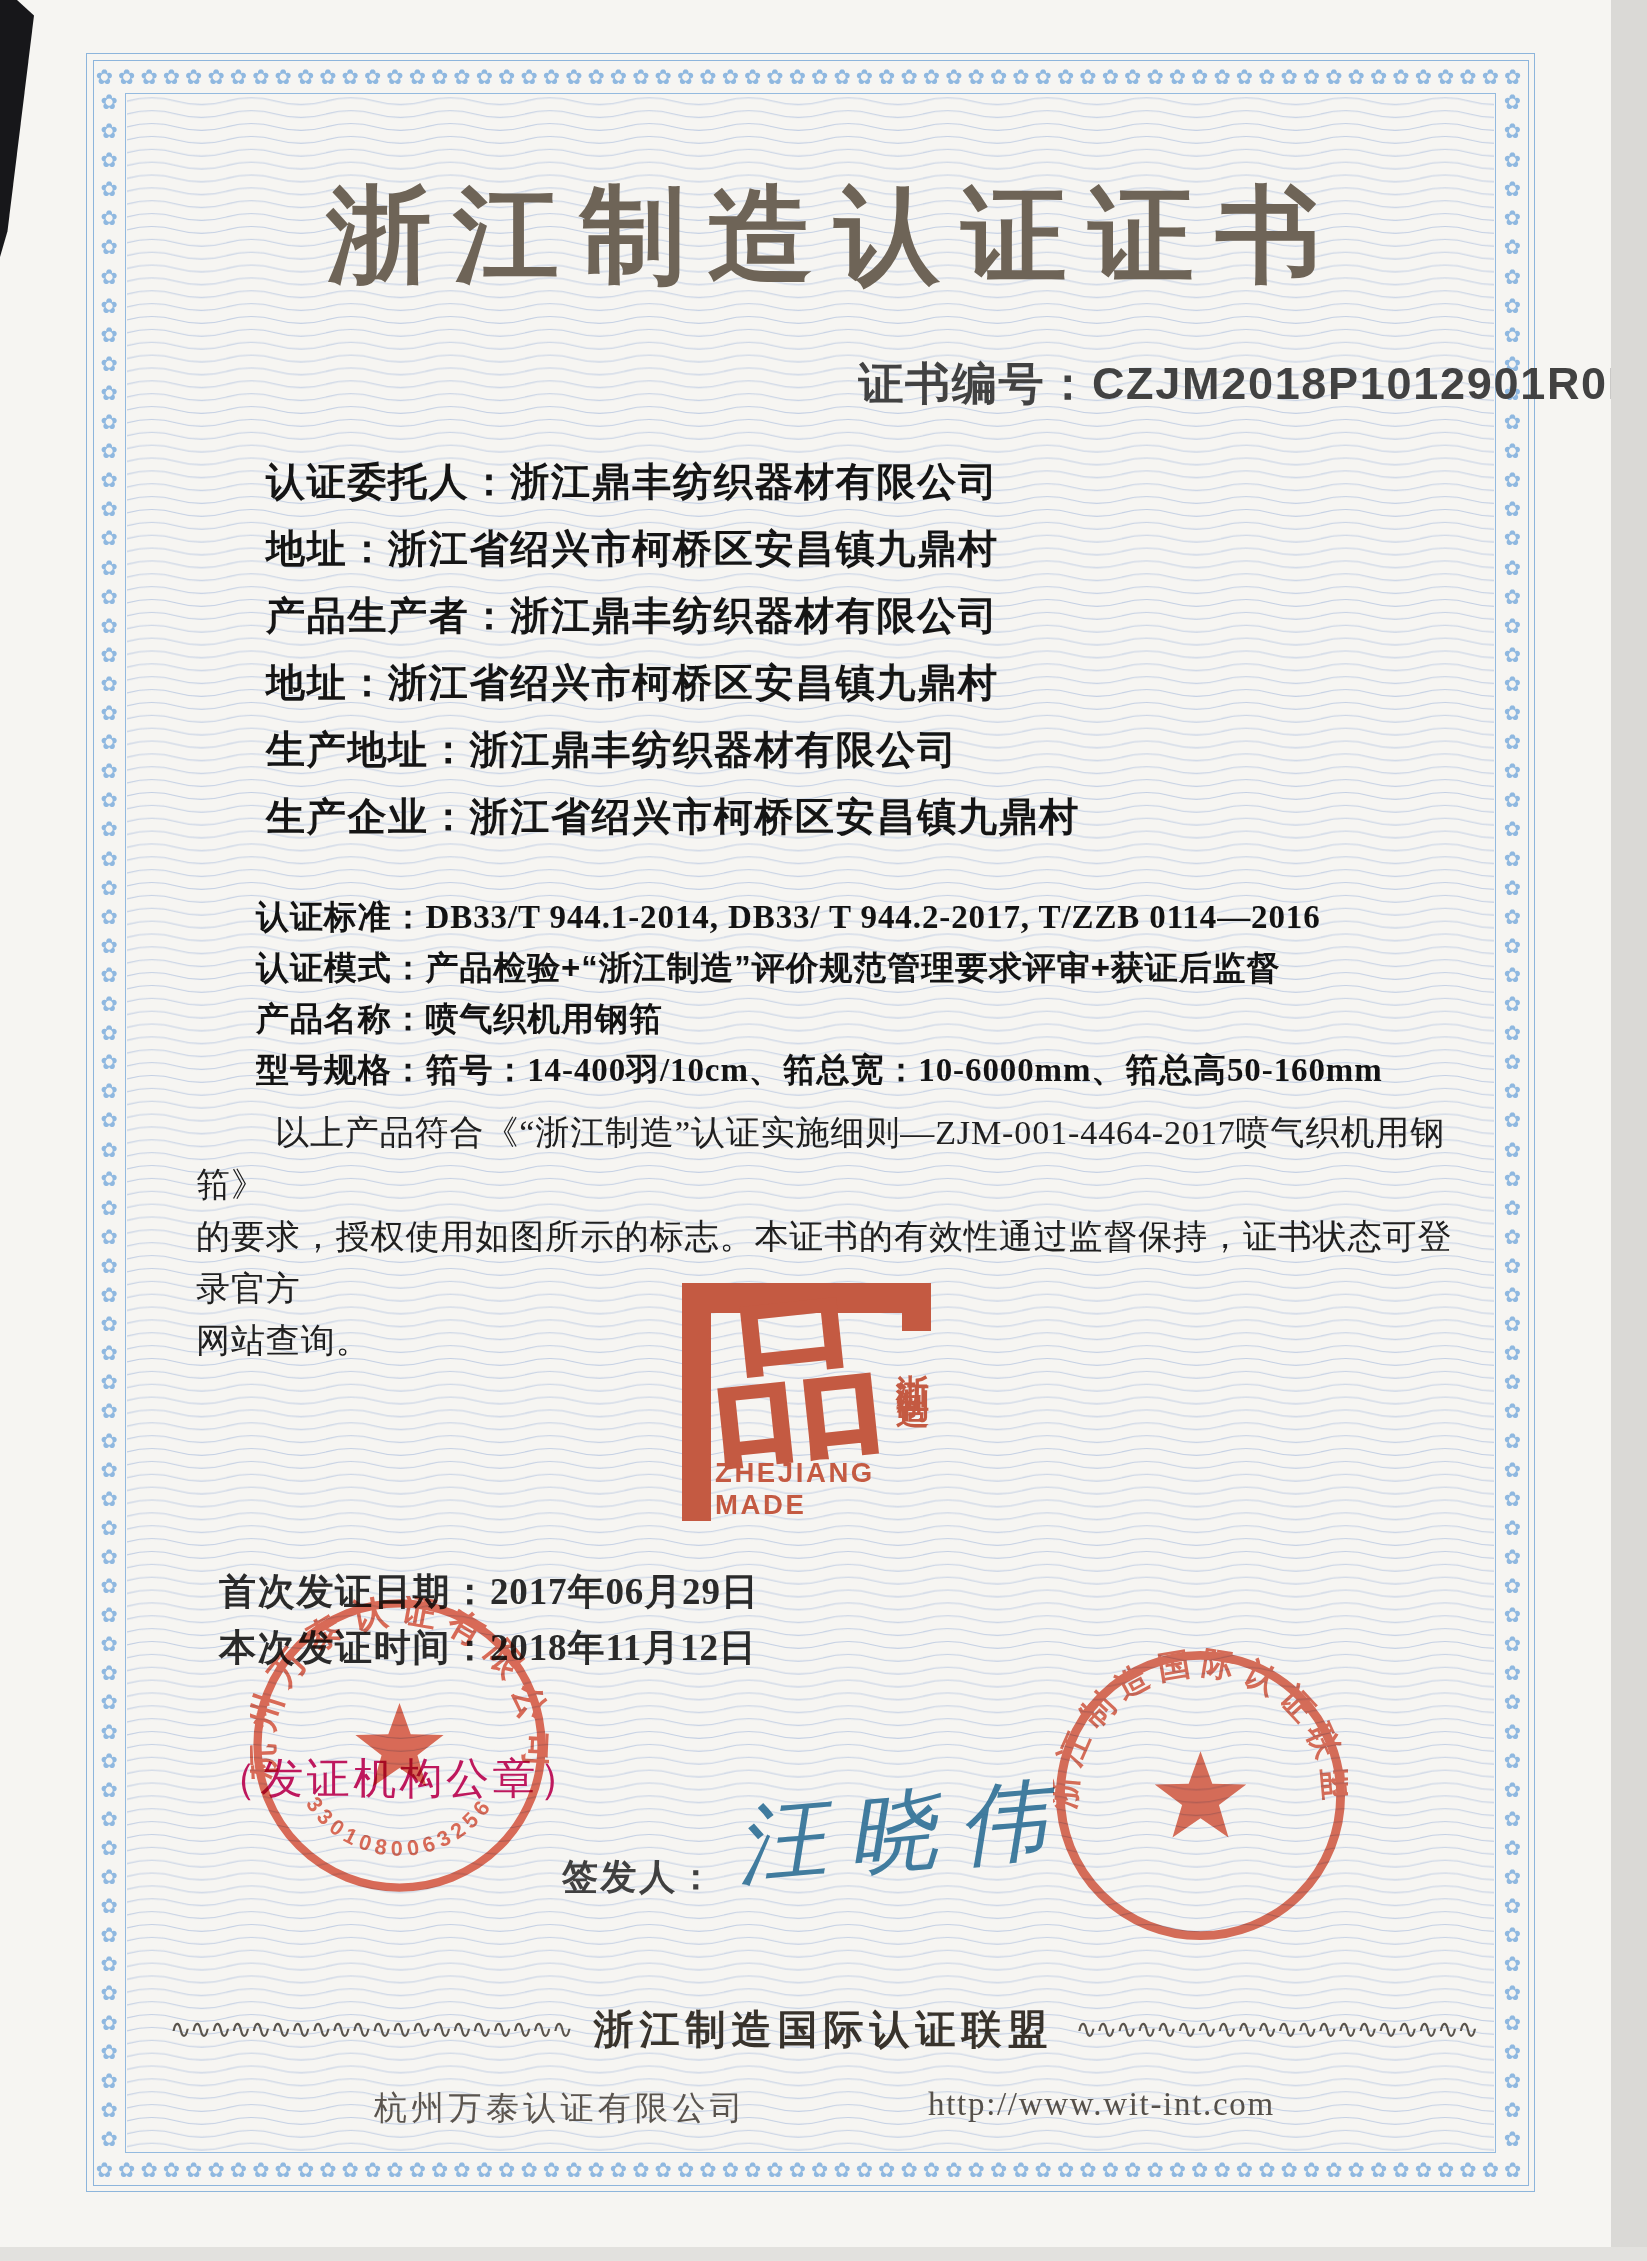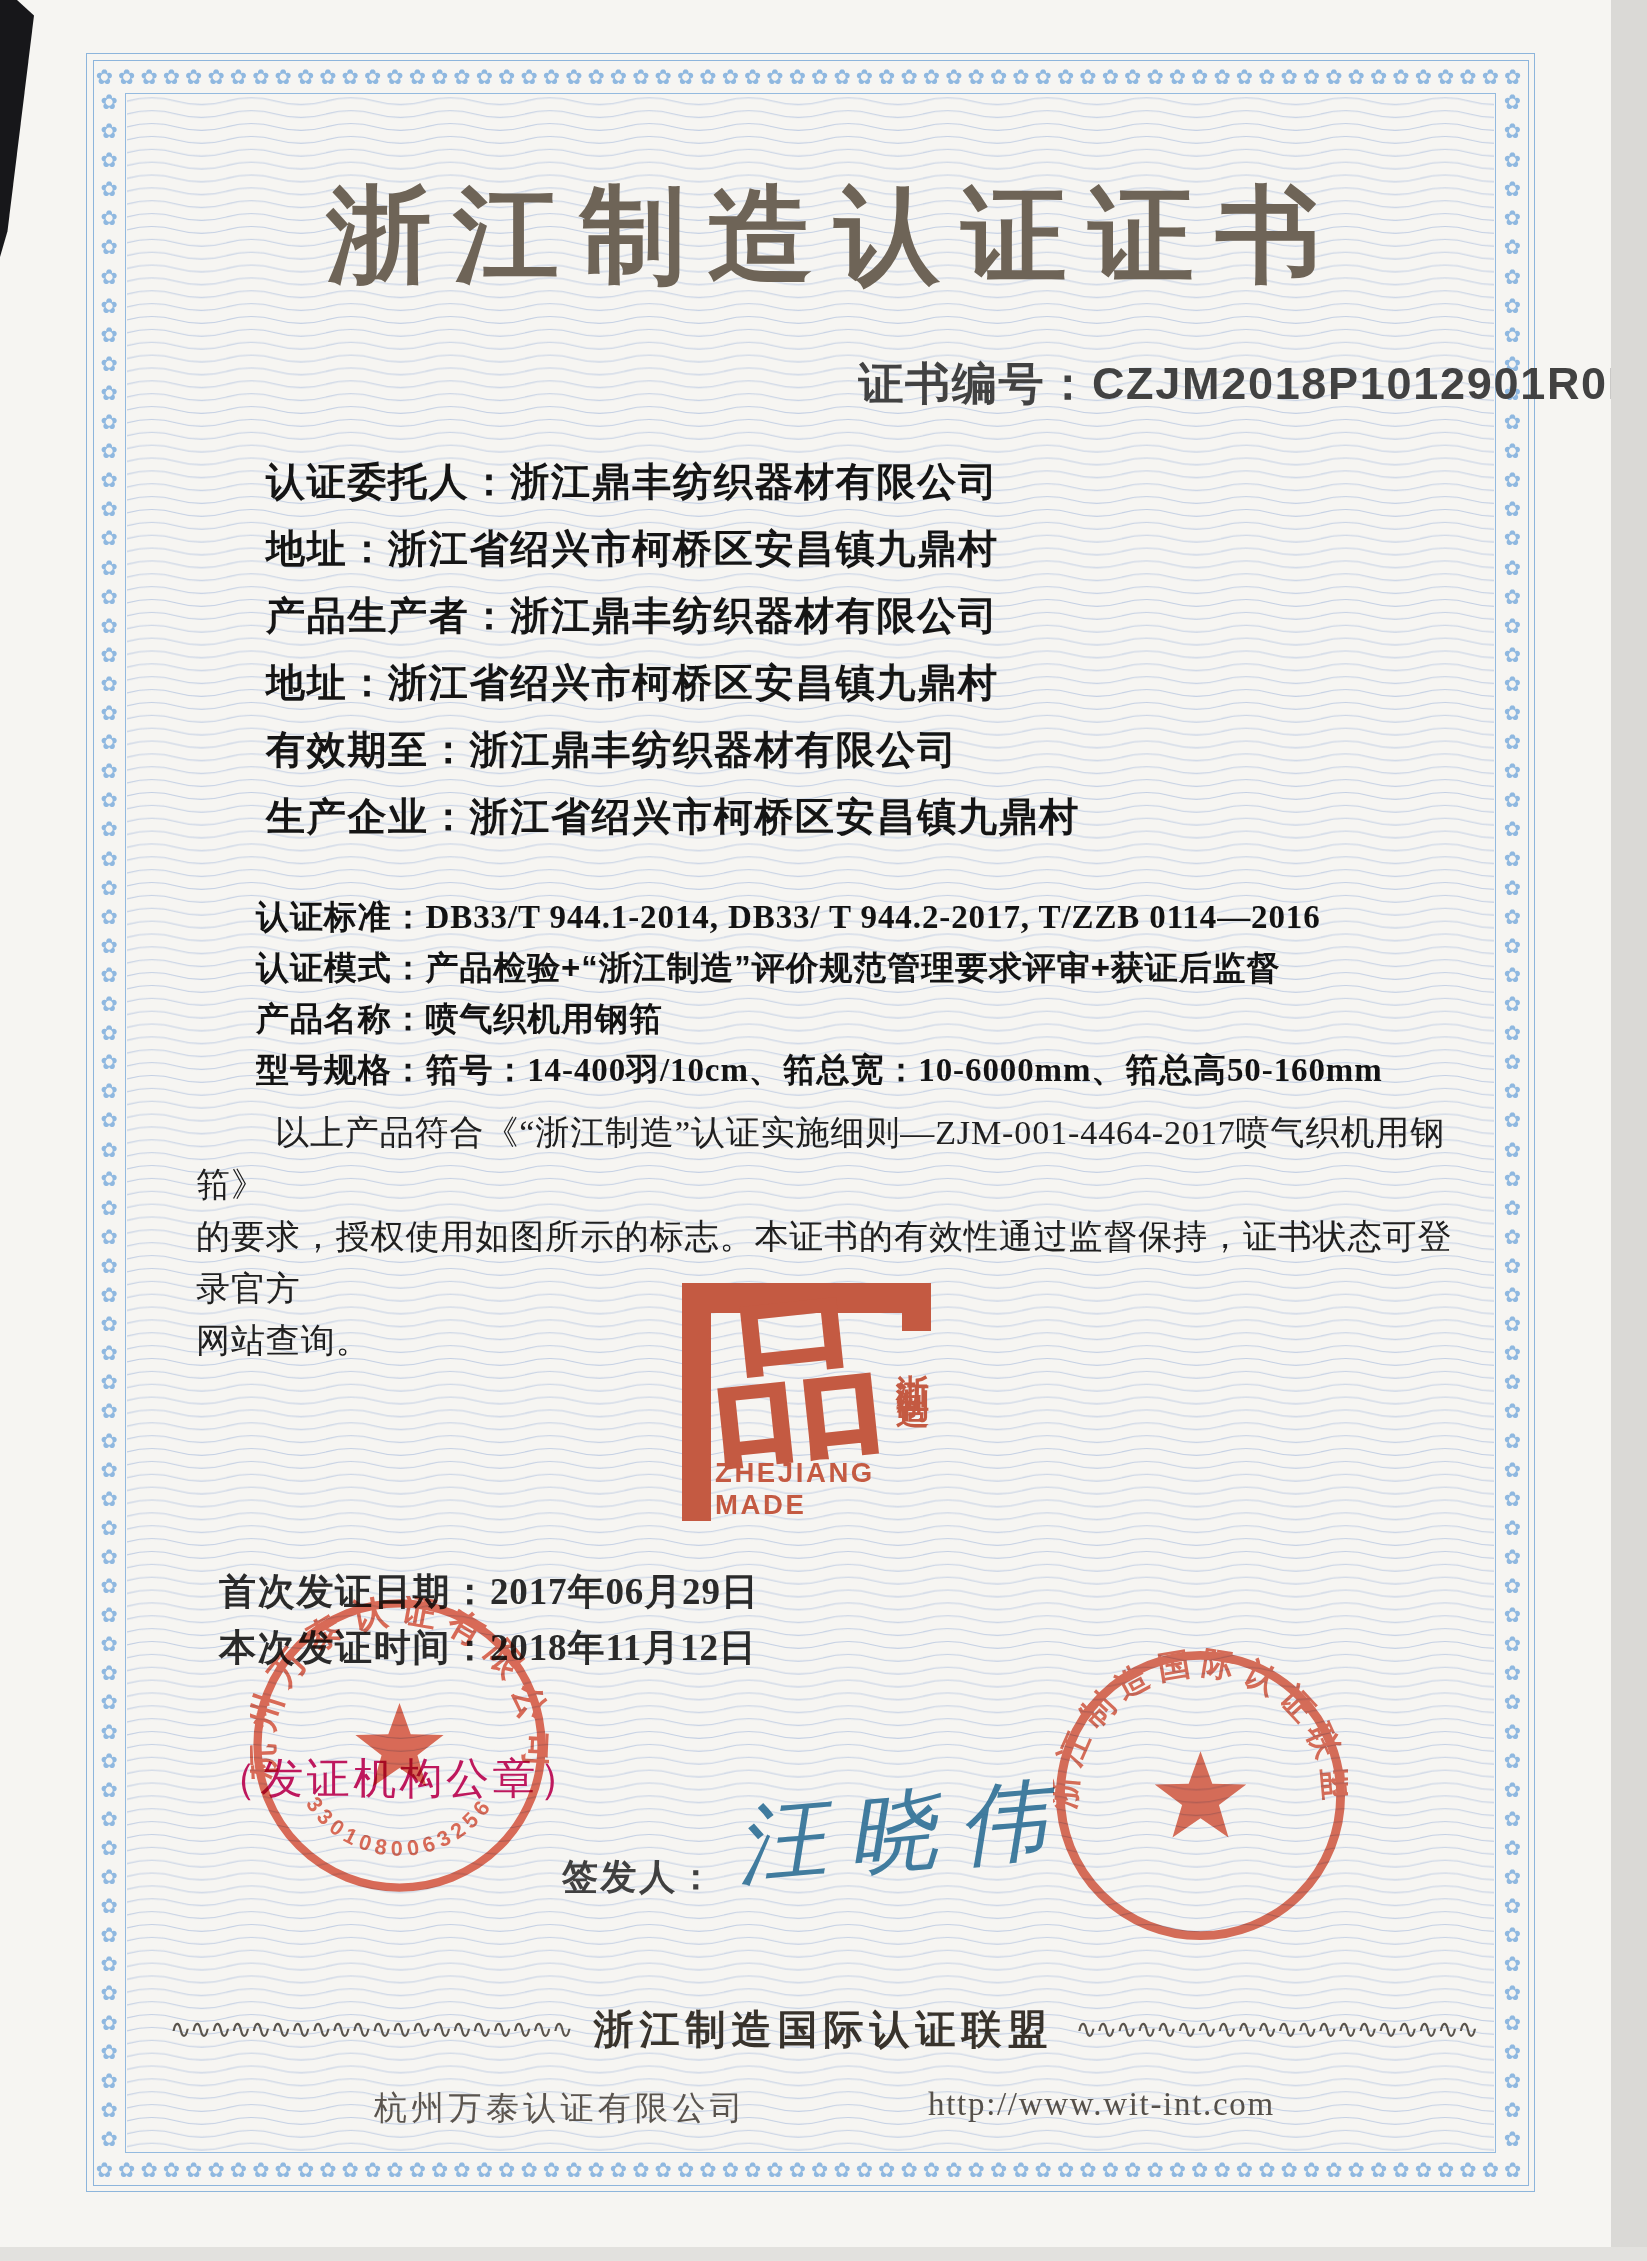--- a/index.html
+++ b/index.html
@@ -121,21 +121,21 @@
       </div>
     <div class="info-line">
         <span>产品生产者：</span>
         <span>浙江鼎丰纺织器材有限公司</span>
       </div>
     <div class="info-line">
         <span>地址：</span>
         <span>浙江省绍兴市柯桥区安昌镇九鼎村</span>
       </div>
     <div class="info-line">
-        <span>有效期至：</span>
+        <span>生产地址：</span>
         <span>浙江鼎丰纺织器材有限公司</span>
       </div>
     <div class="info-line">
         <span>生产企业：</span>
         <span>浙江省绍兴市柯桥区安昌镇九鼎村</span>
       </div>
   </div>
 
   <div class="std-block">
     <div class="std-line">

